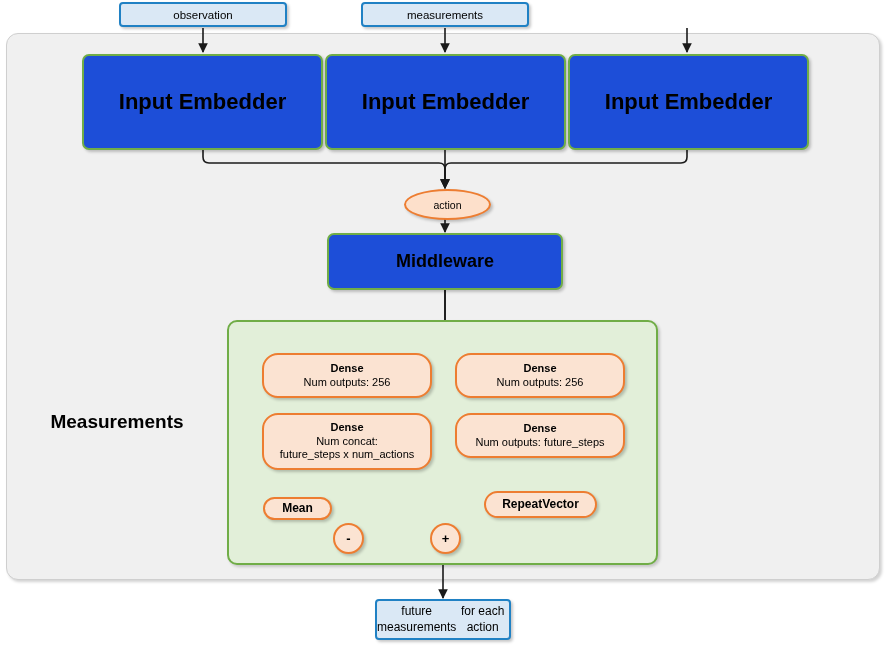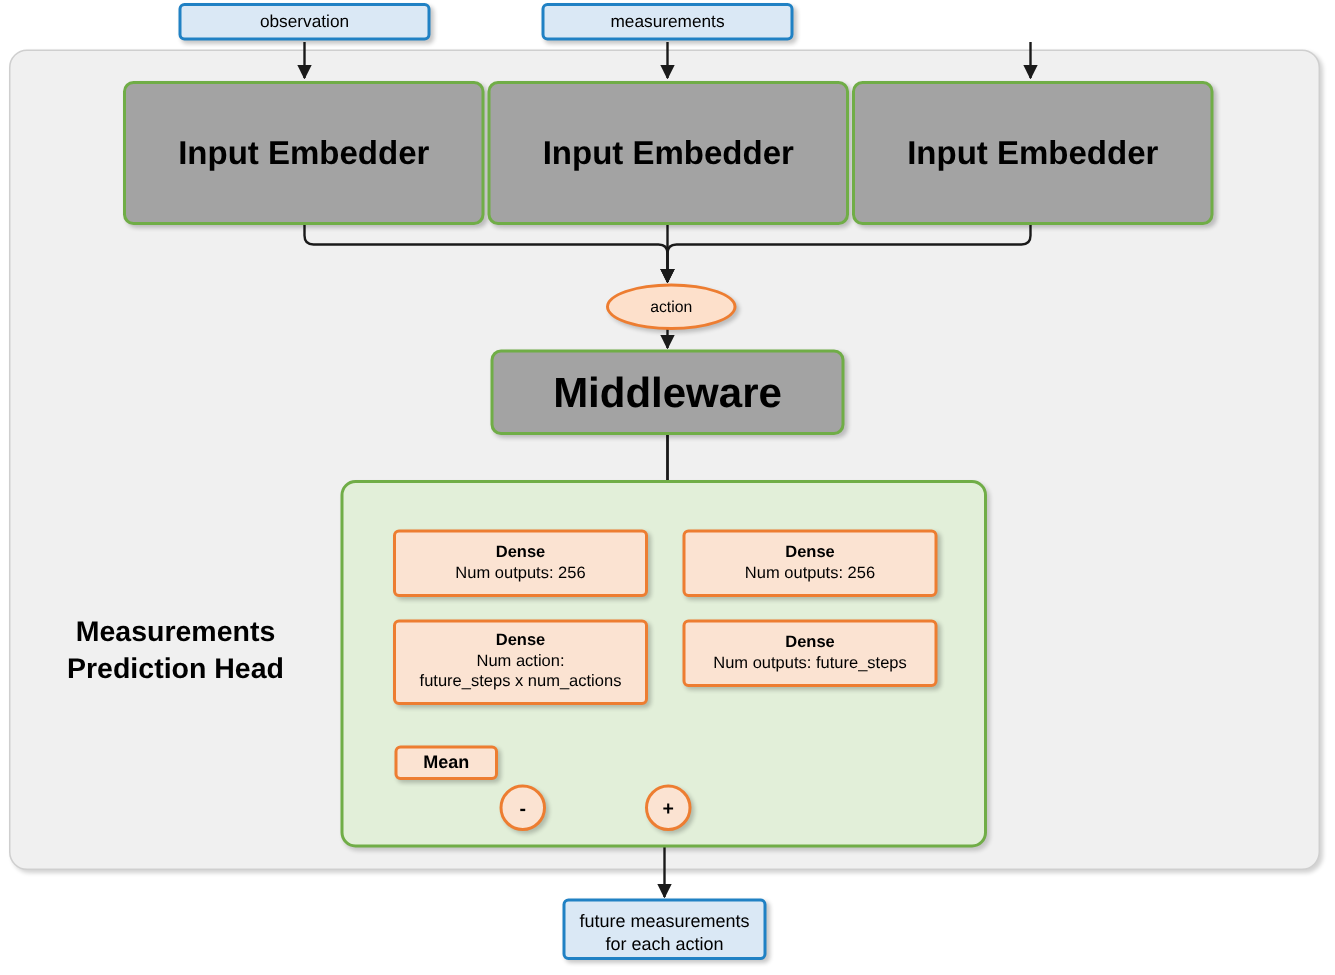--- a/index.html
+++ b/index.html
@@ -12,39 +12,39 @@
     border-radius:12px;box-shadow:2px 2px 3px rgba(0,0,0,.18);}
   .green-group{position:absolute;background:#e2efd9;border:2px solid #70ad47;
     border-radius:10px;box-shadow:2px 2px 3px rgba(0,0,0,.18);}
 
   
   .node{position:absolute;box-sizing:border-box;display:flex;
     align-items:center;justify-content:center;text-align:center;
     box-shadow:2px 2px 3px rgba(0,0,0,.22);}
   .blue{background:#dae8f5;border:2px solid #2081c4;border-radius:4px;
     color:#000;font-size:11.5px;}
-  .green-node{background:#a3a3a3;border:2px solid #70ad47;border-radius:7px;
+  .green-node{background:#1d4ed8;border:2px solid #70ad47;border-radius:7px;
     color:#000;font-weight:bold;}
-  .orange{background:#fbe3d2;border:2px solid #ed7d31;border-radius:4px;
+  .orange{background:#fbe3d2;border:2px solid #ed7d31;border-radius:16px;
     color:#000;font-size:11px;line-height:1.22;}
   .orange b{font-weight:bold;display:block;}
   .ellipse{position:absolute;background:#fde0cb;border:2px solid #ed7d31;
     border-radius:50%;display:flex;align-items:center;justify-content:center;
     font-size:10.5px;box-shadow:2px 2px 3px rgba(0,0,0,.22);}
   .op-circle{position:absolute;background:#fbe3d2;border:2.5px solid #ed7d31;
     border-radius:50%;display:flex;align-items:center;justify-content:center;
     font-size:13px;font-weight:bold;color:#000;
     box-shadow:2px 2px 3px rgba(0,0,0,.22);}
 
   .group-title{position:absolute;font-size:19px;font-weight:bold;color:#000;
     text-align:center;line-height:1.3;}
 
   
   .t-embed{font-size:22px;}
-  .t-middle{font-size:28px;text-align:center;}
+  .t-middle{font-size:18px;text-align:center;}
   .lbl{pointer-events:none;}
   svg.wires{position:absolute;left:0;top:0;width:890px;height:650px;
     overflow:visible;pointer-events:none;}
 </style>
 </head>
 <body>
 
 <div id="stage">
 
   <div class="outer-box" style="left:6px;top:33px;width:872px;height:545px;"></div>
@@ -112,31 +112,30 @@
   </div>
 
   <div class="node green-node" style="left:327px;top:233px;width:236px;height:57px;">
     <span class="lbl t-middle">Middleware</span>
   </div>
 
   <div class="green-group" style="left:227px;top:320px;width:427px;height:241px;"></div>
 
   <div class="group-title" style="left:14px;top:410px;width:206px;">
     <div>Measurements</div>
-    <div>Prediction Head</div>
   </div>
 
   <div class="node orange" style="left:262px;top:353px;width:170px;height:45px;flex-direction:column;">
     <b>Dense</b>
     <span>Num outputs: 256</span>
   </div>
 
   <div class="node orange" style="left:262px;top:413px;width:170px;height:57px;flex-direction:column;">
     <b>Dense</b>
-    <span>Num action:</span>
+    <span>Num concat:</span>
     <span>future_steps x num_actions</span>
   </div>
 
   <div class="node orange" style="left:263px;top:497px;width:69px;height:23px;font-weight:bold;font-size:12px;text-align:center;">
     <span>Mean</span>
   </div>
 
   <div class="op-circle" style="left:333px;top:523px;width:27px;height:27px;">
     <span>-</span>
   </div>
@@ -144,24 +143,27 @@
   <div class="node orange" style="left:455px;top:353px;width:170px;height:45px;flex-direction:column;">
     <b>Dense</b>
     <span>Num outputs: 256</span>
   </div>
 
   <div class="node orange" style="left:455px;top:413px;width:170px;height:45px;flex-direction:column;">
     <b>Dense</b>
     <span>Num outputs: future_steps</span>
   </div>
 
+  <div class="node orange" style="left:484px;top:491px;width:113px;height:27px;font-weight:bold;font-size:12px;">
+    <span>RepeatVector</span>
+  </div>
 
   <div class="op-circle" style="left:430px;top:523px;width:27px;height:27px;">
     <span>+</span>
   </div>
 
-  <div class="node blue" style="left:375px;top:599px;width:136px;height:41px;flex-direction:column;
-              font-size:12px;line-height:1.3;justify-content:flex-end;">
+  <div class="node blue" style="left:375px;top:599px;width:136px;height:41px;flex-direction:row;
+              font-size:12px;line-height:1.3;">
     <span>future measurements</span>
     <span>for each action</span>
   </div>
 
 </div>
 
 </body></html>

